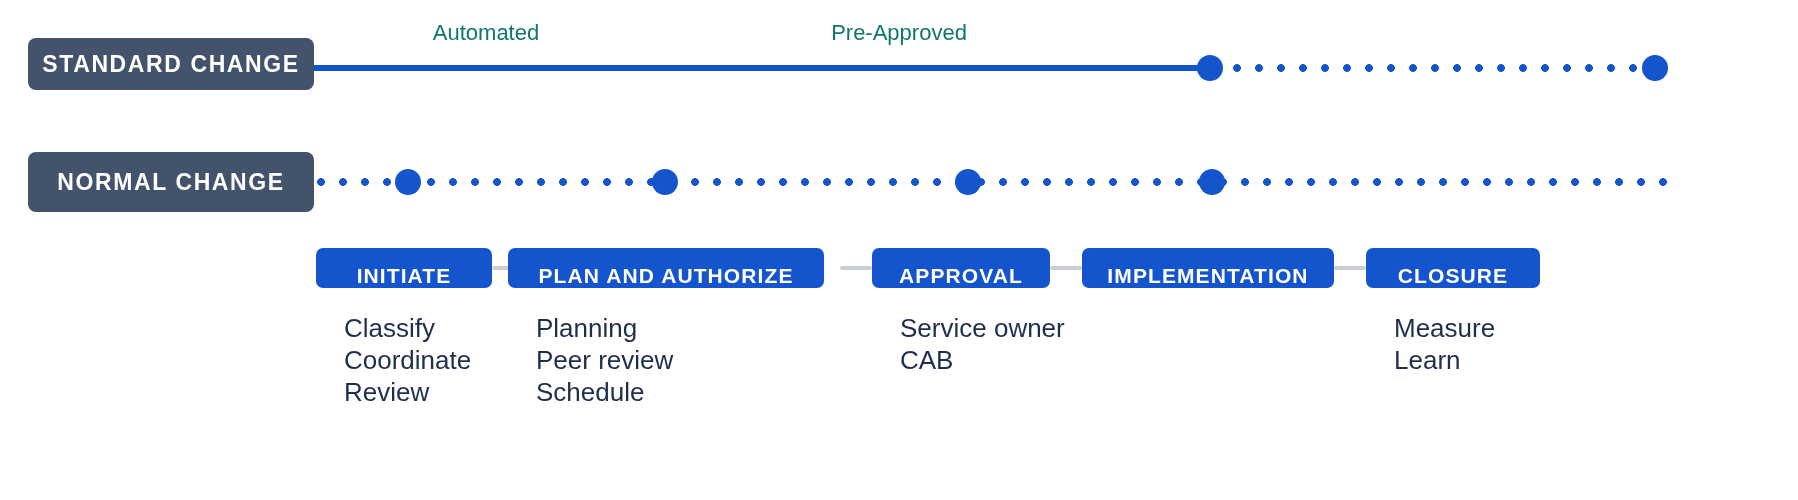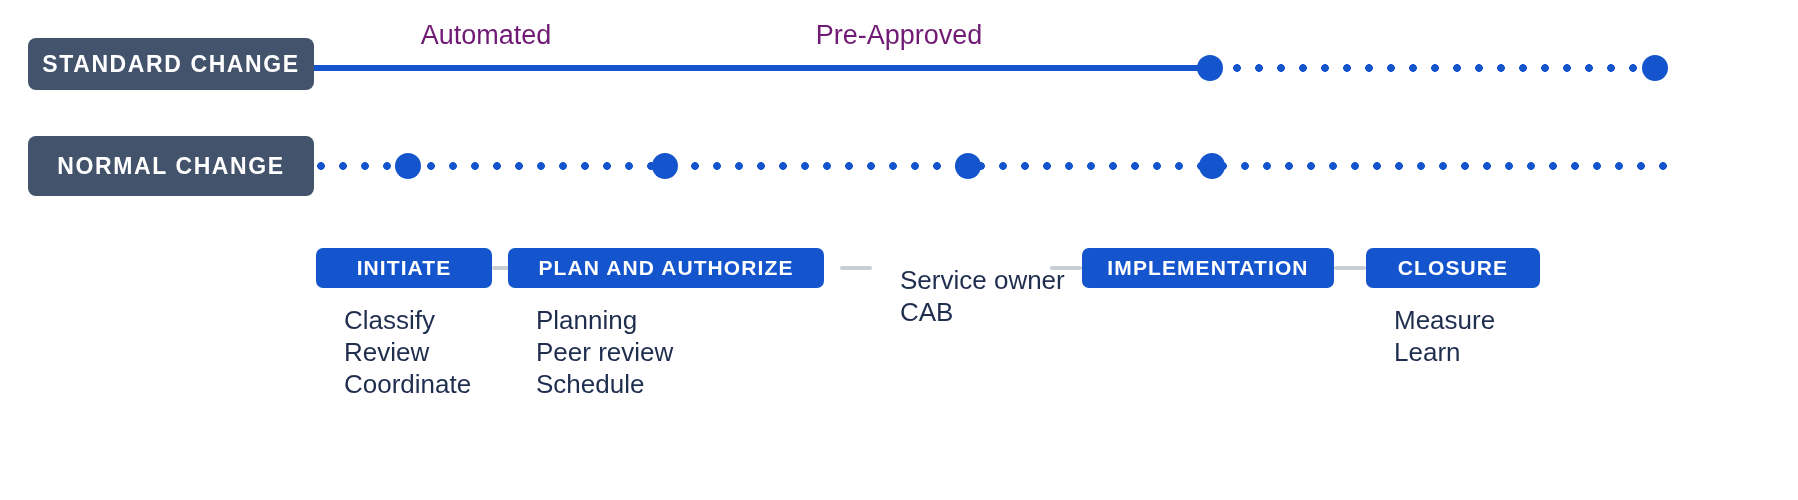--- a/index.html
+++ b/index.html
@@ -78,22 +78,22 @@
     border-radius: 50%;
     background: #1454cc;
     top: 17px;
     margin-left: -13px;
   }
 
   
   .annotation {
     position: absolute;
     top: 20px;
-    color: #701a75;
-    font-size: 27px;
+    color: #0f766e;
+    font-size: 22px;
     font-weight: normal;
     white-space: nowrap;
     transform: translateX(-50%);
   }
 
   
   #stages {
     position: absolute;
     left: 0;
     top: 0;
@@ -102,41 +102,41 @@
   }
   .stage {
     position: absolute;
     top: 248px;
   }
   .stage-button {
     height: 40px;
     background: #1454cc;
     border-radius: 7px;
     display: flex;
-    align-items: center;
+    align-items: flex-end;
     justify-content: center;
     box-sizing: border-box;
     padding: 0 16px;
   }
   .stage-button-label {
     color: #ffffff;
     font-size: 21px;
     font-weight: bold;
     letter-spacing: 1.1px;
     white-space: nowrap;
   }
   .stage-connector {
     position: absolute;
     top: 266px;
     height: 4px;
     background: #c9cdd4;
     border-radius: 2px;
   }
   .stage-list {
-    margin: 16px 0 0 0;
+    margin: 24px 0 0 0;
     padding: 0 0 0 28px;
     list-style: none;
   }
   .stage-list li {
     color: #1f2d4e;
     font-size: 26px;
     line-height: 32px;
     white-space: nowrap;
   }
 </style>
@@ -153,21 +153,21 @@
   <div id="flows">
       <div class="flow-row" id="row-standard-change" style="top: 38px;">
         <div class="type-badge" style="left: 28px; width: 286px; height: 52px;">
           <span class="type-badge-label">STANDARD CHANGE</span>
         </div>
         <div class="track-solid" style="left: 314px; width: 896px;"></div>
         <div class="track-dotted" style="left: 1210px; width: 453px;"></div>
         <div class="node" style="left: 1210px;"></div>
         <div class="node" style="left: 1655px;"></div>
       </div>
-      <div class="flow-row" id="row-normal-change" style="top: 136px;">
+      <div class="flow-row" id="row-normal-change" style="top: 152px;">
         <div class="type-badge" style="left: 28px; width: 286px; height: 60px;">
           <span class="type-badge-label">NORMAL CHANGE</span>
         </div>
         <div class="track-dotted" style="left: 316px; width: 1354px;"></div>
         <div class="node" style="left: 408px;"></div>
         <div class="node" style="left: 665px;"></div>
         <div class="node" style="left: 968px;"></div>
         <div class="node" style="left: 1212px;"></div>
       </div>
     </div>
@@ -176,35 +176,38 @@
       <div class="stage-connector" style="left: 492px; width: 32px;"></div>
       <div class="stage-connector" style="left: 840px; width: 32px;"></div>
       <div class="stage-connector" style="left: 1050px; width: 32px;"></div>
       <div class="stage-connector" style="left: 1334px; width: 32px;"></div>
       <div class="stage" style="left: 316px; width: 176px;">
         <div class="stage-button" style="width: 176px;">
           <span class="stage-button-label">INITIATE</span>
         </div>
         <ul class="stage-list">
           <li>Classify</li>
+          <li>Coordinate</li>
           <li>Review</li>
-          <li>Coordinate</li>
         </ul>
       </div>
       <div class="stage" style="left: 508px; width: 316px;">
         <div class="stage-button" style="width: 316px;">
           <span class="stage-button-label">PLAN AND AUTHORIZE</span>
         </div>
         <ul class="stage-list">
           <li>Planning</li>
           <li>Peer review</li>
           <li>Schedule</li>
         </ul>
       </div>
       <div class="stage" style="left: 872px; width: 178px;">
+        <div class="stage-button" style="width: 178px;">
+          <span class="stage-button-label">APPROVAL</span>
+        </div>
         <ul class="stage-list">
           <li>Service owner</li>
           <li>CAB</li>
         </ul>
       </div>
       <div class="stage" style="left: 1082px; width: 252px;">
         <div class="stage-button" style="width: 252px;">
           <span class="stage-button-label">IMPLEMENTATION</span>
         </div>
       </div>

